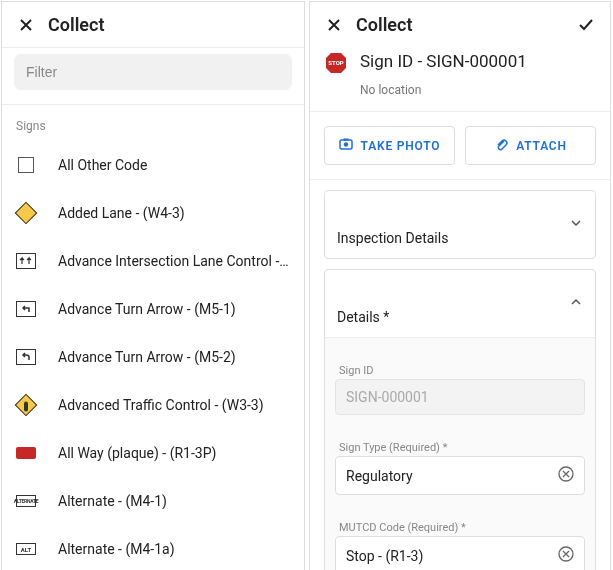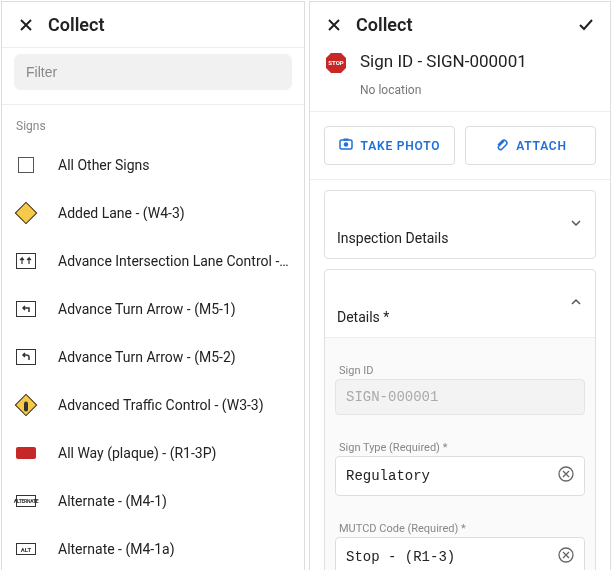--- a/index.html
+++ b/index.html
@@ -124,21 +124,20 @@
     .field { margin-top: 26px; }
     .field-label { font-size: 11px; color: #888; padding: 0 0 2px 4px; }
     .field-input {
       border: 1px solid #ddd;
       border-radius: 4px;
       background: #fff;
       padding: 9px 10px;
       display: flex; align-items: center;
       font-size: 14px;
       color: #222;
-      font-family: Liberation Mono, monospace;
     }
     .field-input.readonly { background: #f3f3f3; color: #aaa; border-color:#e5e5e5;}
     .field-value { flex: 1; }
     .field-placeholder { color:#aaa; }
     .svg-icon { display:block; }
     .square-empty { width:16px; height:16px; border:1.5px solid #555; }
     .diamond-yellow {
       width:16px; height:16px; transform: rotate(45deg);
       background: #f7c948; border: 1.5px solid #333;
     }
@@ -162,21 +161,21 @@
   </div>
   <div class="filter-wrap">
     <input class="filter-input" placeholder="Filter" style="">
   </div>
   <div class="section-label">Signs</div>
 
   <div class="sign-item">
     <span class="sign-icon">
         <span class="square-empty"></span>
       </span>
-    <span class="sign-label">All Other Signs</span>
+    <span class="sign-label">All Other Code</span>
   </div>
   <div class="sign-item">
     <span class="sign-icon">
         <span class="diamond-yellow"></span>
       </span>
     <span class="sign-label">Added Lane - (W4-3)</span>
   </div>
   <div class="sign-item">
     <span class="sign-icon">
       <span class="rect-white">

